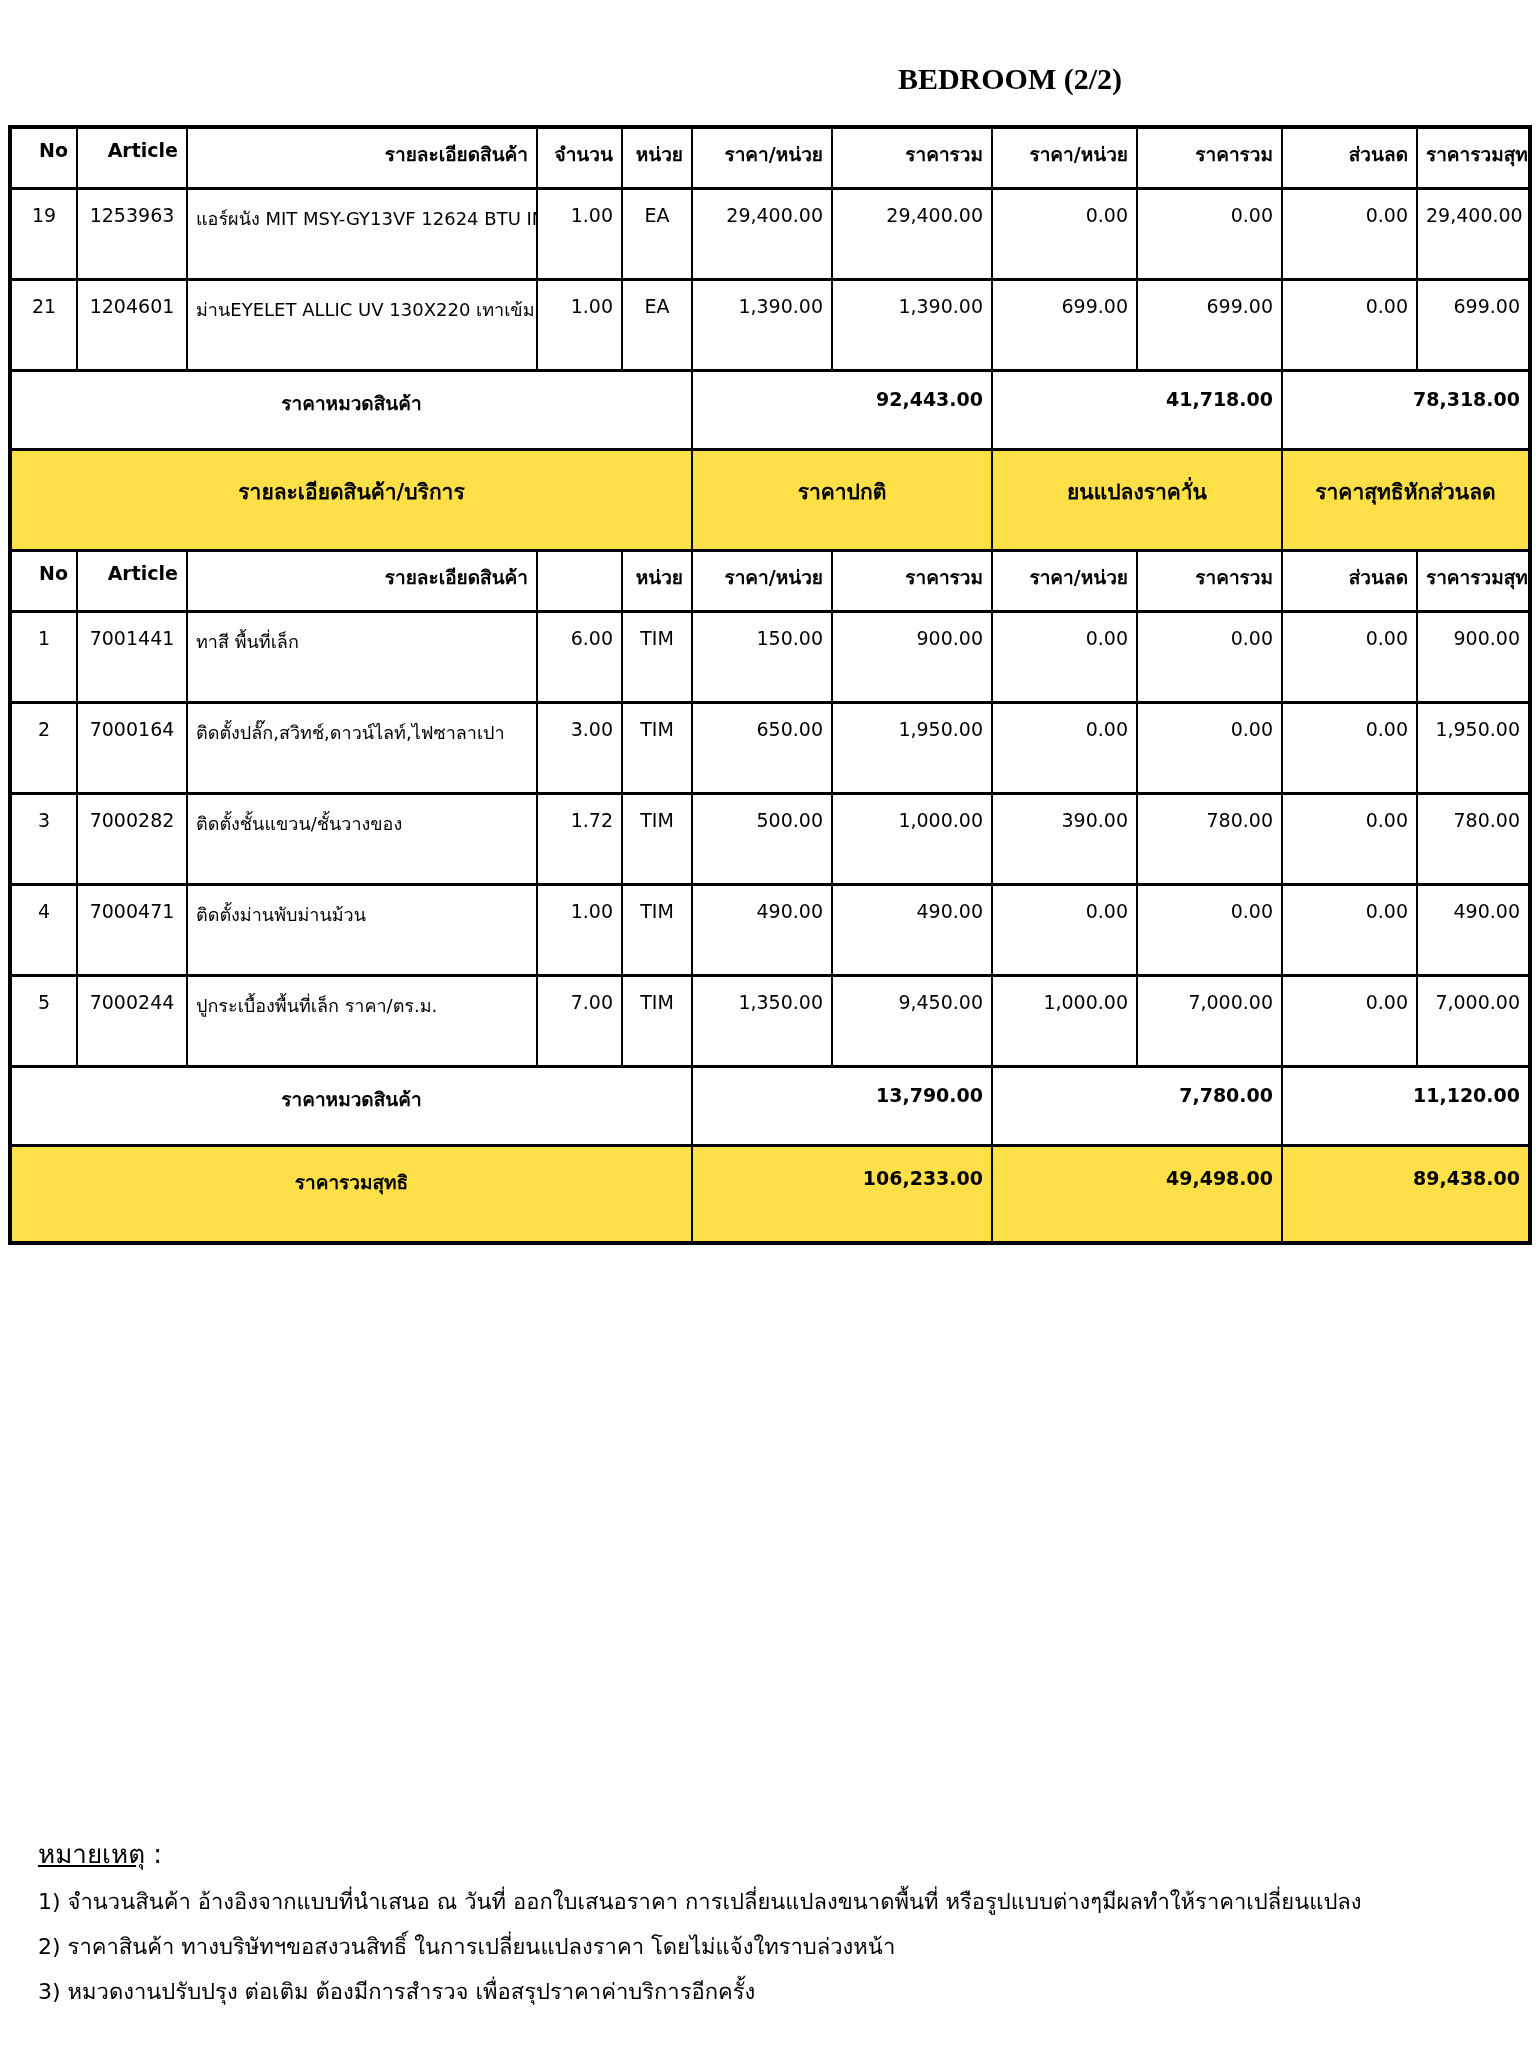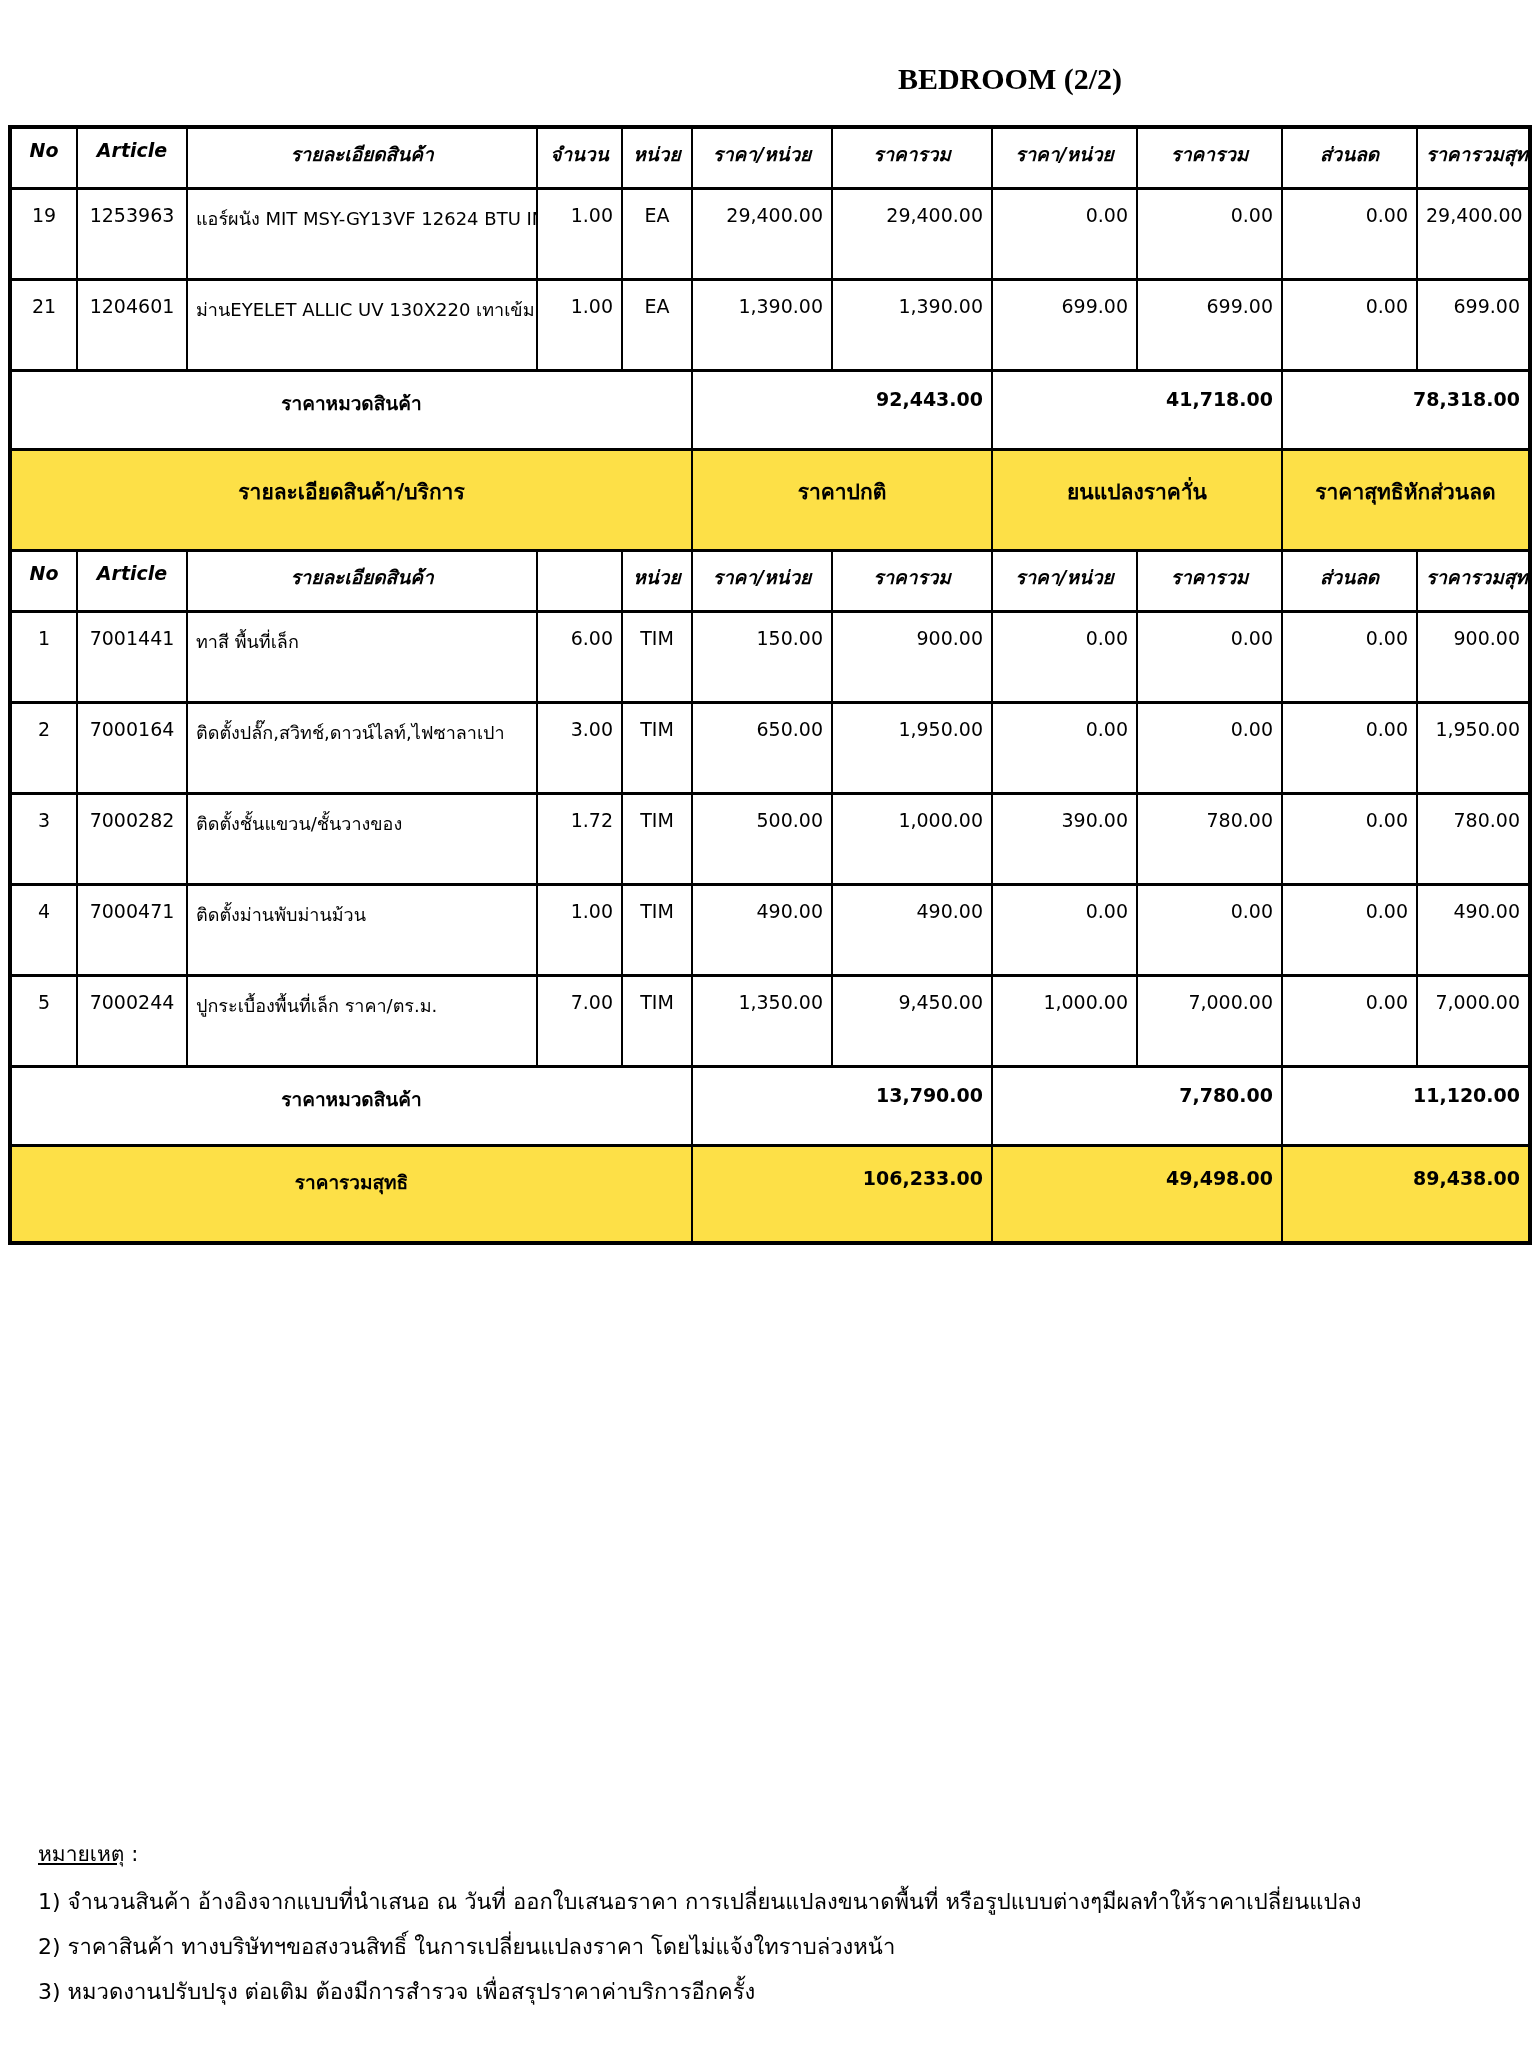--- a/index.html
+++ b/index.html
@@ -19,37 +19,37 @@
     border-collapse:collapse;table-layout:fixed;width:1520px;
     font-size:19px;
   }
   table.quote td{
     border-top:3px solid #000;border-bottom:3px solid #000;
     border-left:2px solid #000;border-right:2px solid #000;
     padding:10px 8px 4px 8px;vertical-align:top;
     overflow:hidden;white-space:nowrap;
   }
   table.quote{border:4px solid #000;}
-  tr.hdr td{height:44px;font-weight:bold;text-align:center;padding-top:10px;font-style:italic;}
+  tr.hdr td{height:44px;font-weight:bold;text-align:right;padding-top:10px;}
   tr.datarow td{height:70px;}
   tr.subtotal td{height:56px;font-weight:bold;}
   tr.band td{height:70px;font-weight:bold;text-align:center;font-size:21px;padding-top:24px;}
   tr.grand td{height:70px;font-weight:bold;padding-top:20px;}
   tr.subtotal td{padding-top:16px;}
   tr.datarow td{padding-top:14px;}
   .ctr{text-align:center;}
   .num{text-align:right;}
   .left{text-align:left;}
   .gray{background:#fde047;}
   .desc-cell{font-size:18px;padding-left:5px;}
   .notes{
     position:absolute;top:1832px;left:38px;width:1470px;
     font-size:22px;line-height:45px;
   }
-  .notes-heading{font-size:21px;margin-bottom:2px;}
+  .notes-heading{font-size:26px;margin-bottom:2px;}
   .notes-heading .u{text-decoration:underline;}
   .note-line{white-space:nowrap;}
 </style>
 </head>
 <body>
 
 <div class="page-title">BEDROOM (2/2)</div>
 
 <table class="quote">
   <colgroup>

